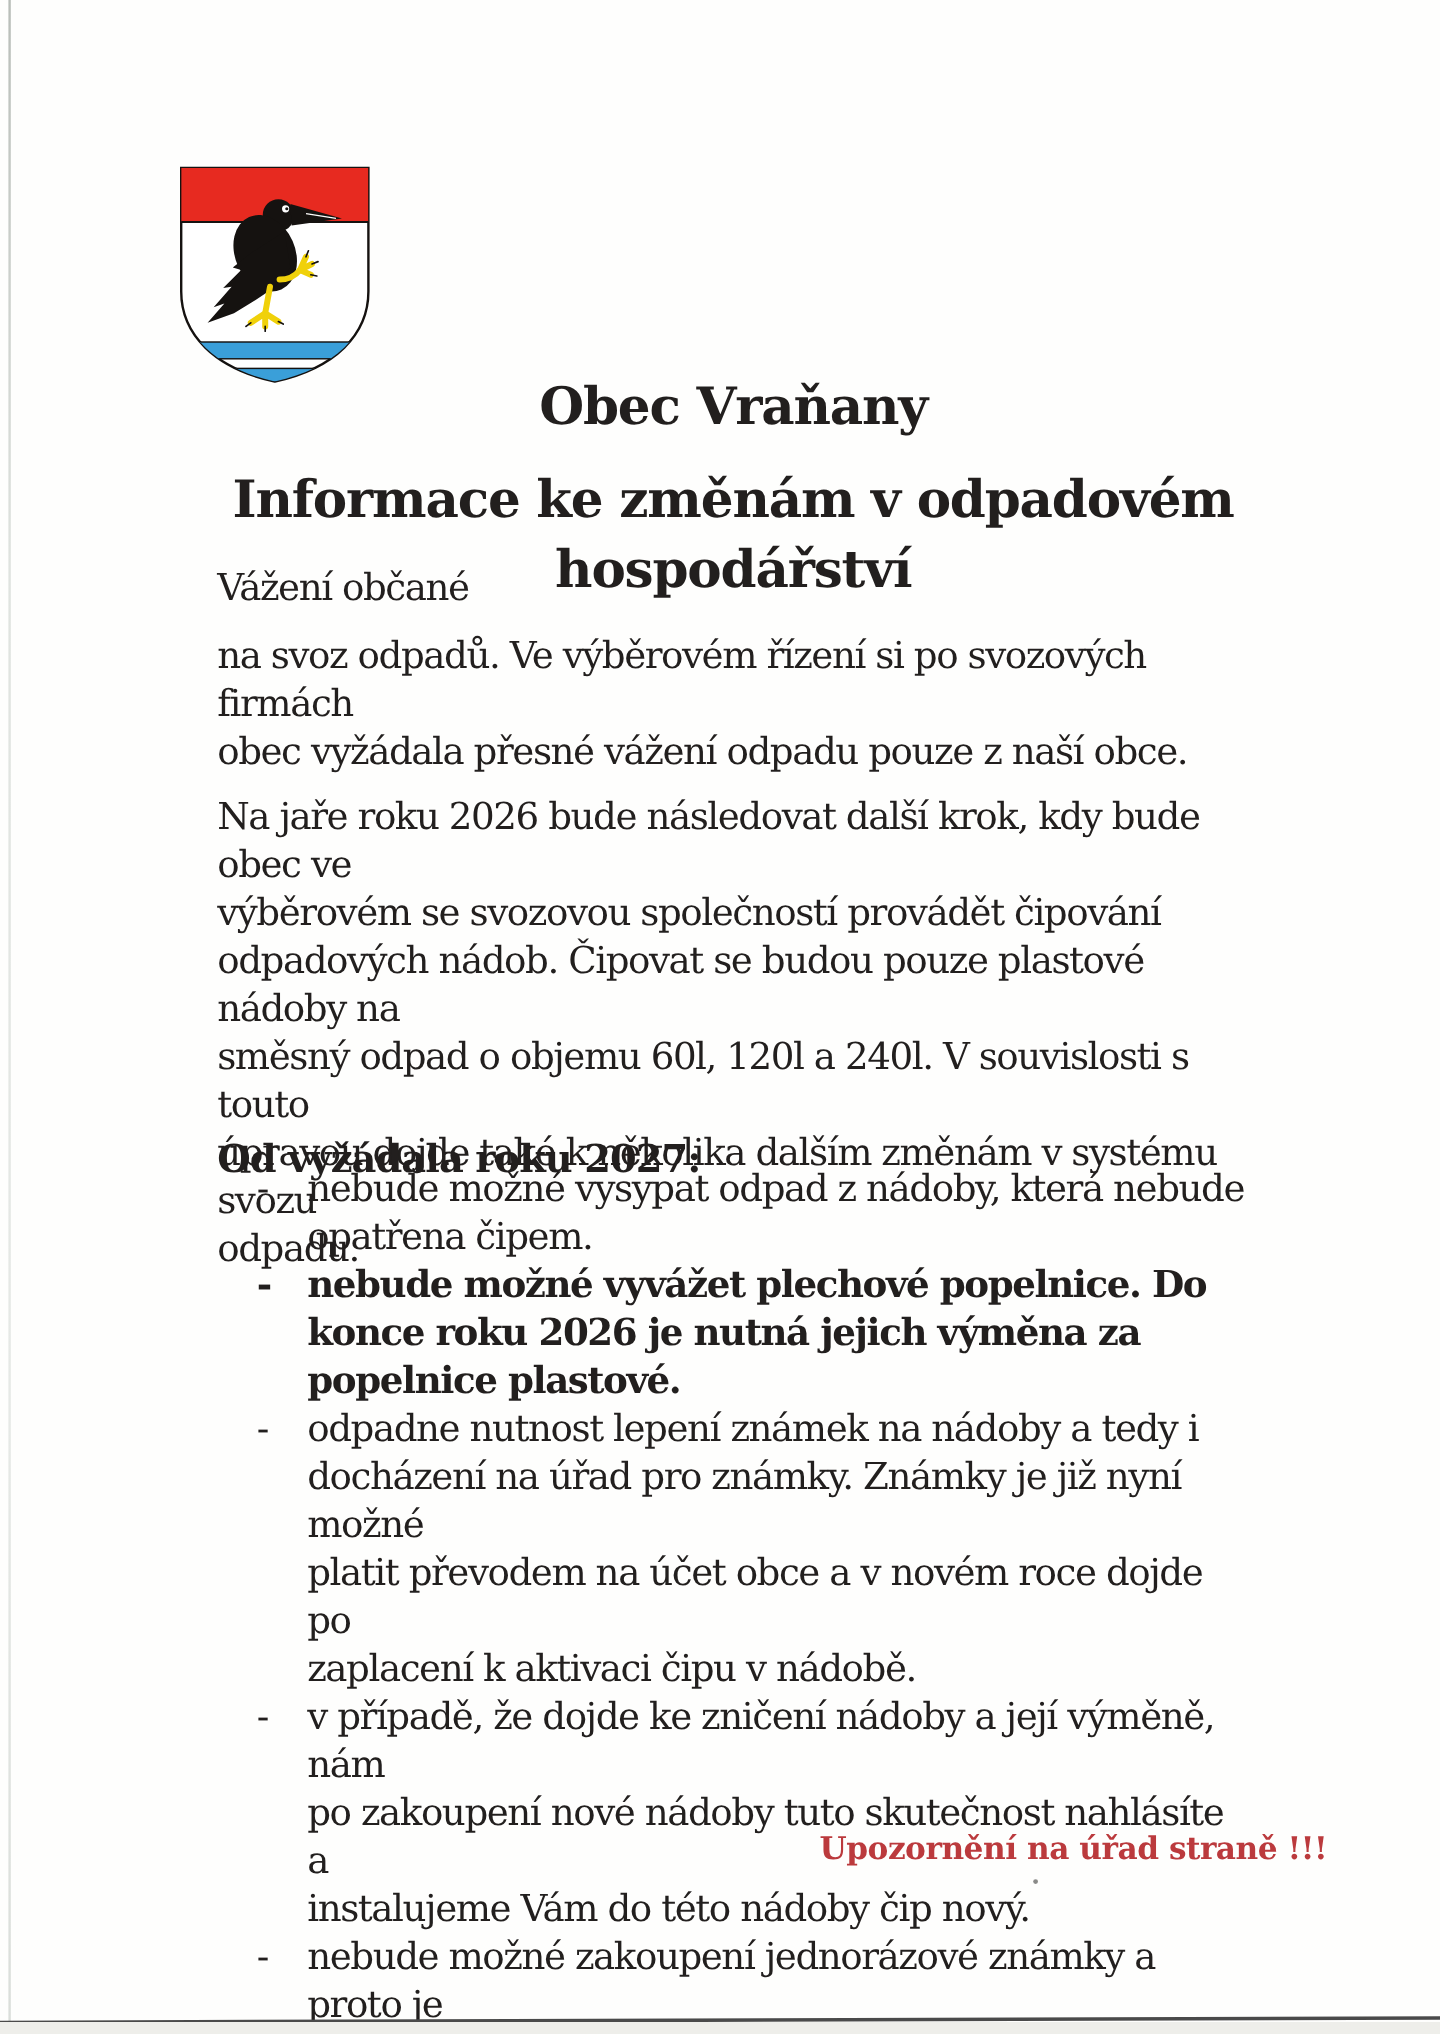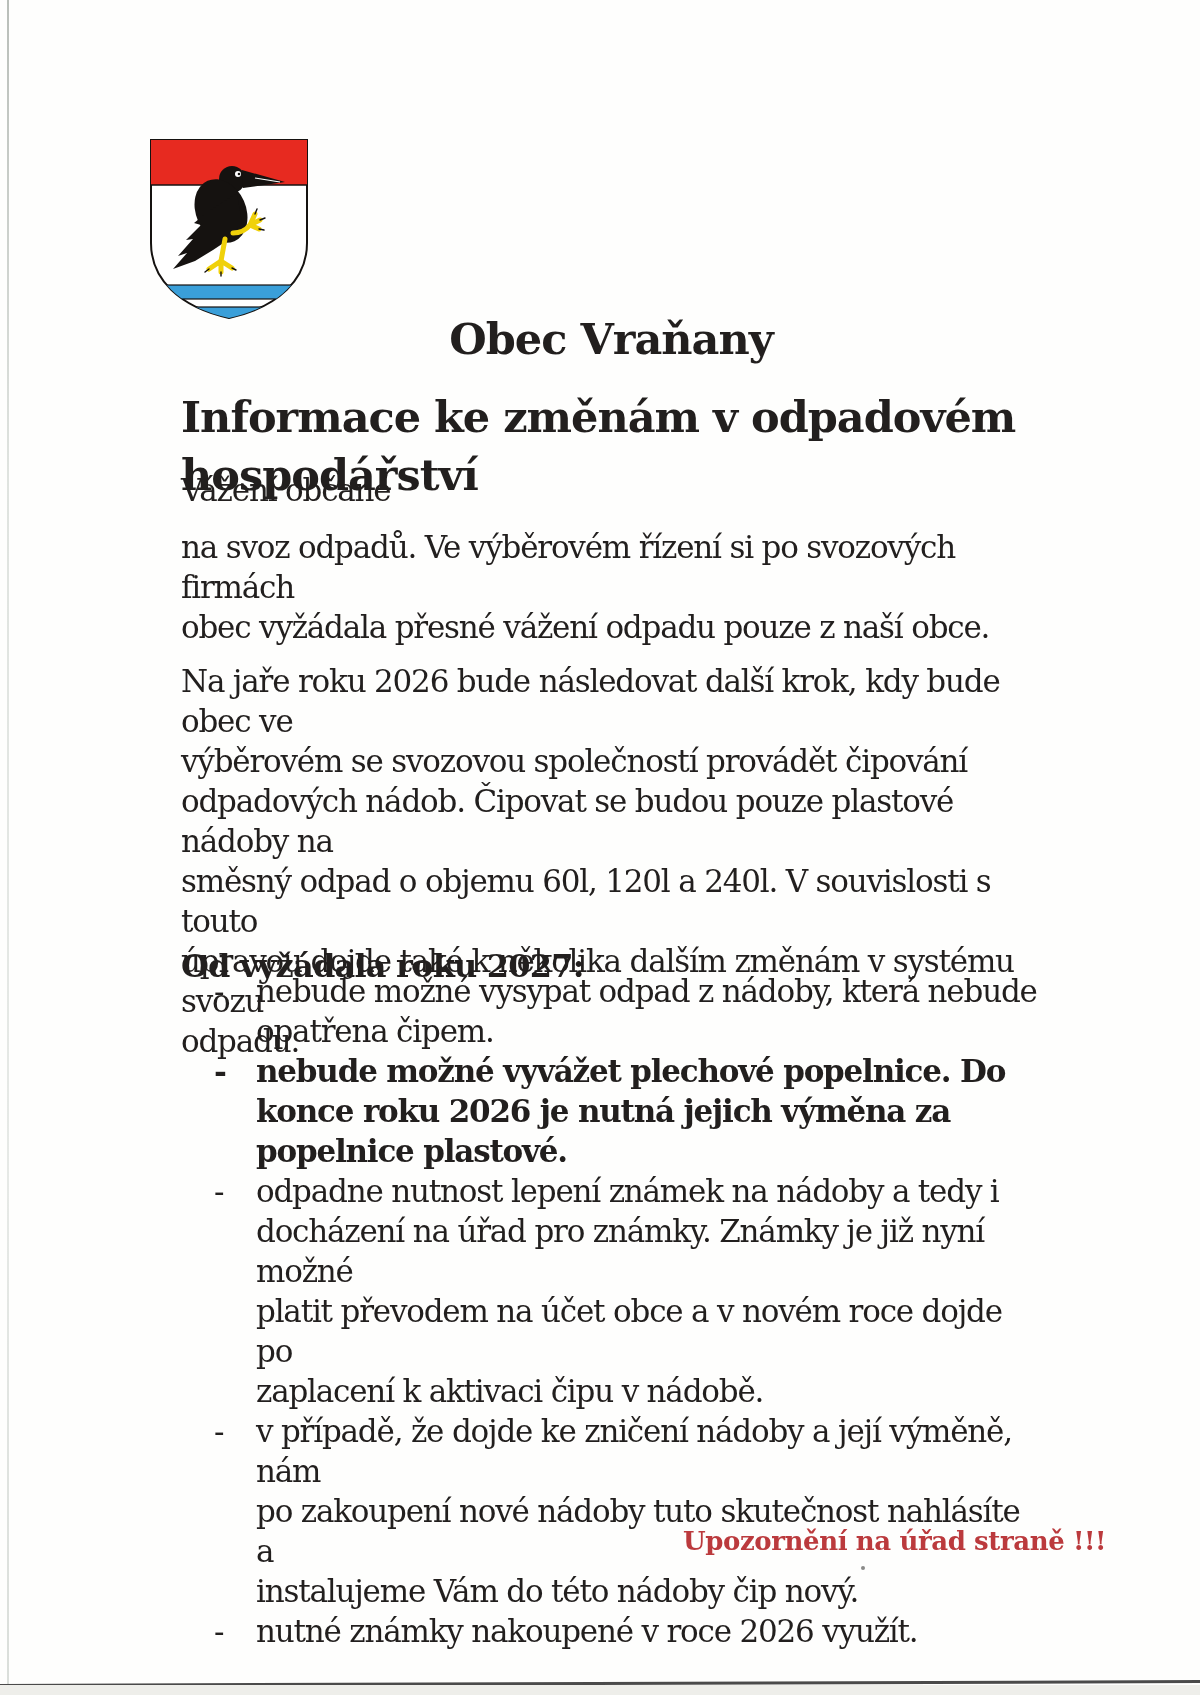--- a/index.html
+++ b/index.html
@@ -31,21 +31,21 @@
   .coat .claw{stroke:#151210;stroke-width:1.4;fill:none;stroke-linecap:round;}
   .coat .eye{fill:#fff;}
   .coat .pupil{fill:#151210;}
   .coat .beak-gap{stroke:#fdfdfc;stroke-width:1.2;fill:none;}
 
   .content{position:absolute;left:135px;top:0;width:925px;}
   .blk{position:absolute;left:0;width:860px;margin-left:46px;}
 
   .title{top:287px;text-align:center;font-size:43px;font-weight:700;
     letter-spacing:-1px;line-height:46px;}
-  .subtitle{top:352px;text-align:left;font-size:43px;font-weight:700;
+  .subtitle{top:352px;text-align:center;font-size:43px;font-weight:700;
     letter-spacing:-1px;line-height:58px;}
   .subtitle .sline{display:block;}
 
   .bodytext{font-size:31px;letter-spacing:-1.2px;line-height:40px;}
   .salutation{top:470px;}
   .para1{top:527px;}
   .para2{top:661px;}
   .section-heading{top:914px;font-size:32px;font-weight:700;letter-spacing:-0.8px;line-height:40px;}
 
   .bullets{top:971px;}
@@ -167,20 +167,21 @@
         <div class="bullet-lines">
           <div class="line">v případě, že dojde ke zničení nádoby a její výměně, nám</div>
           <div class="line">po zakoupení nové nádoby tuto skutečnost nahlásíte a</div>
           <div class="line">instalujeme Vám do této nádoby čip nový.</div>
         </div>
       </div>
 
       <div class="bullet">
         <span class="marker">-</span>
         <div class="bullet-lines">
+          <div class="line">nebude možné zakoupení jednorázové známky a proto je</div>
           <div class="line">nutné známky nakoupené v roce 2026 využít.</div>
         </div>
       </div>
 
     </div>
 
     <div class="blk notice">Upozornění na úřad straně !!!</div>
 
   </div>
 

